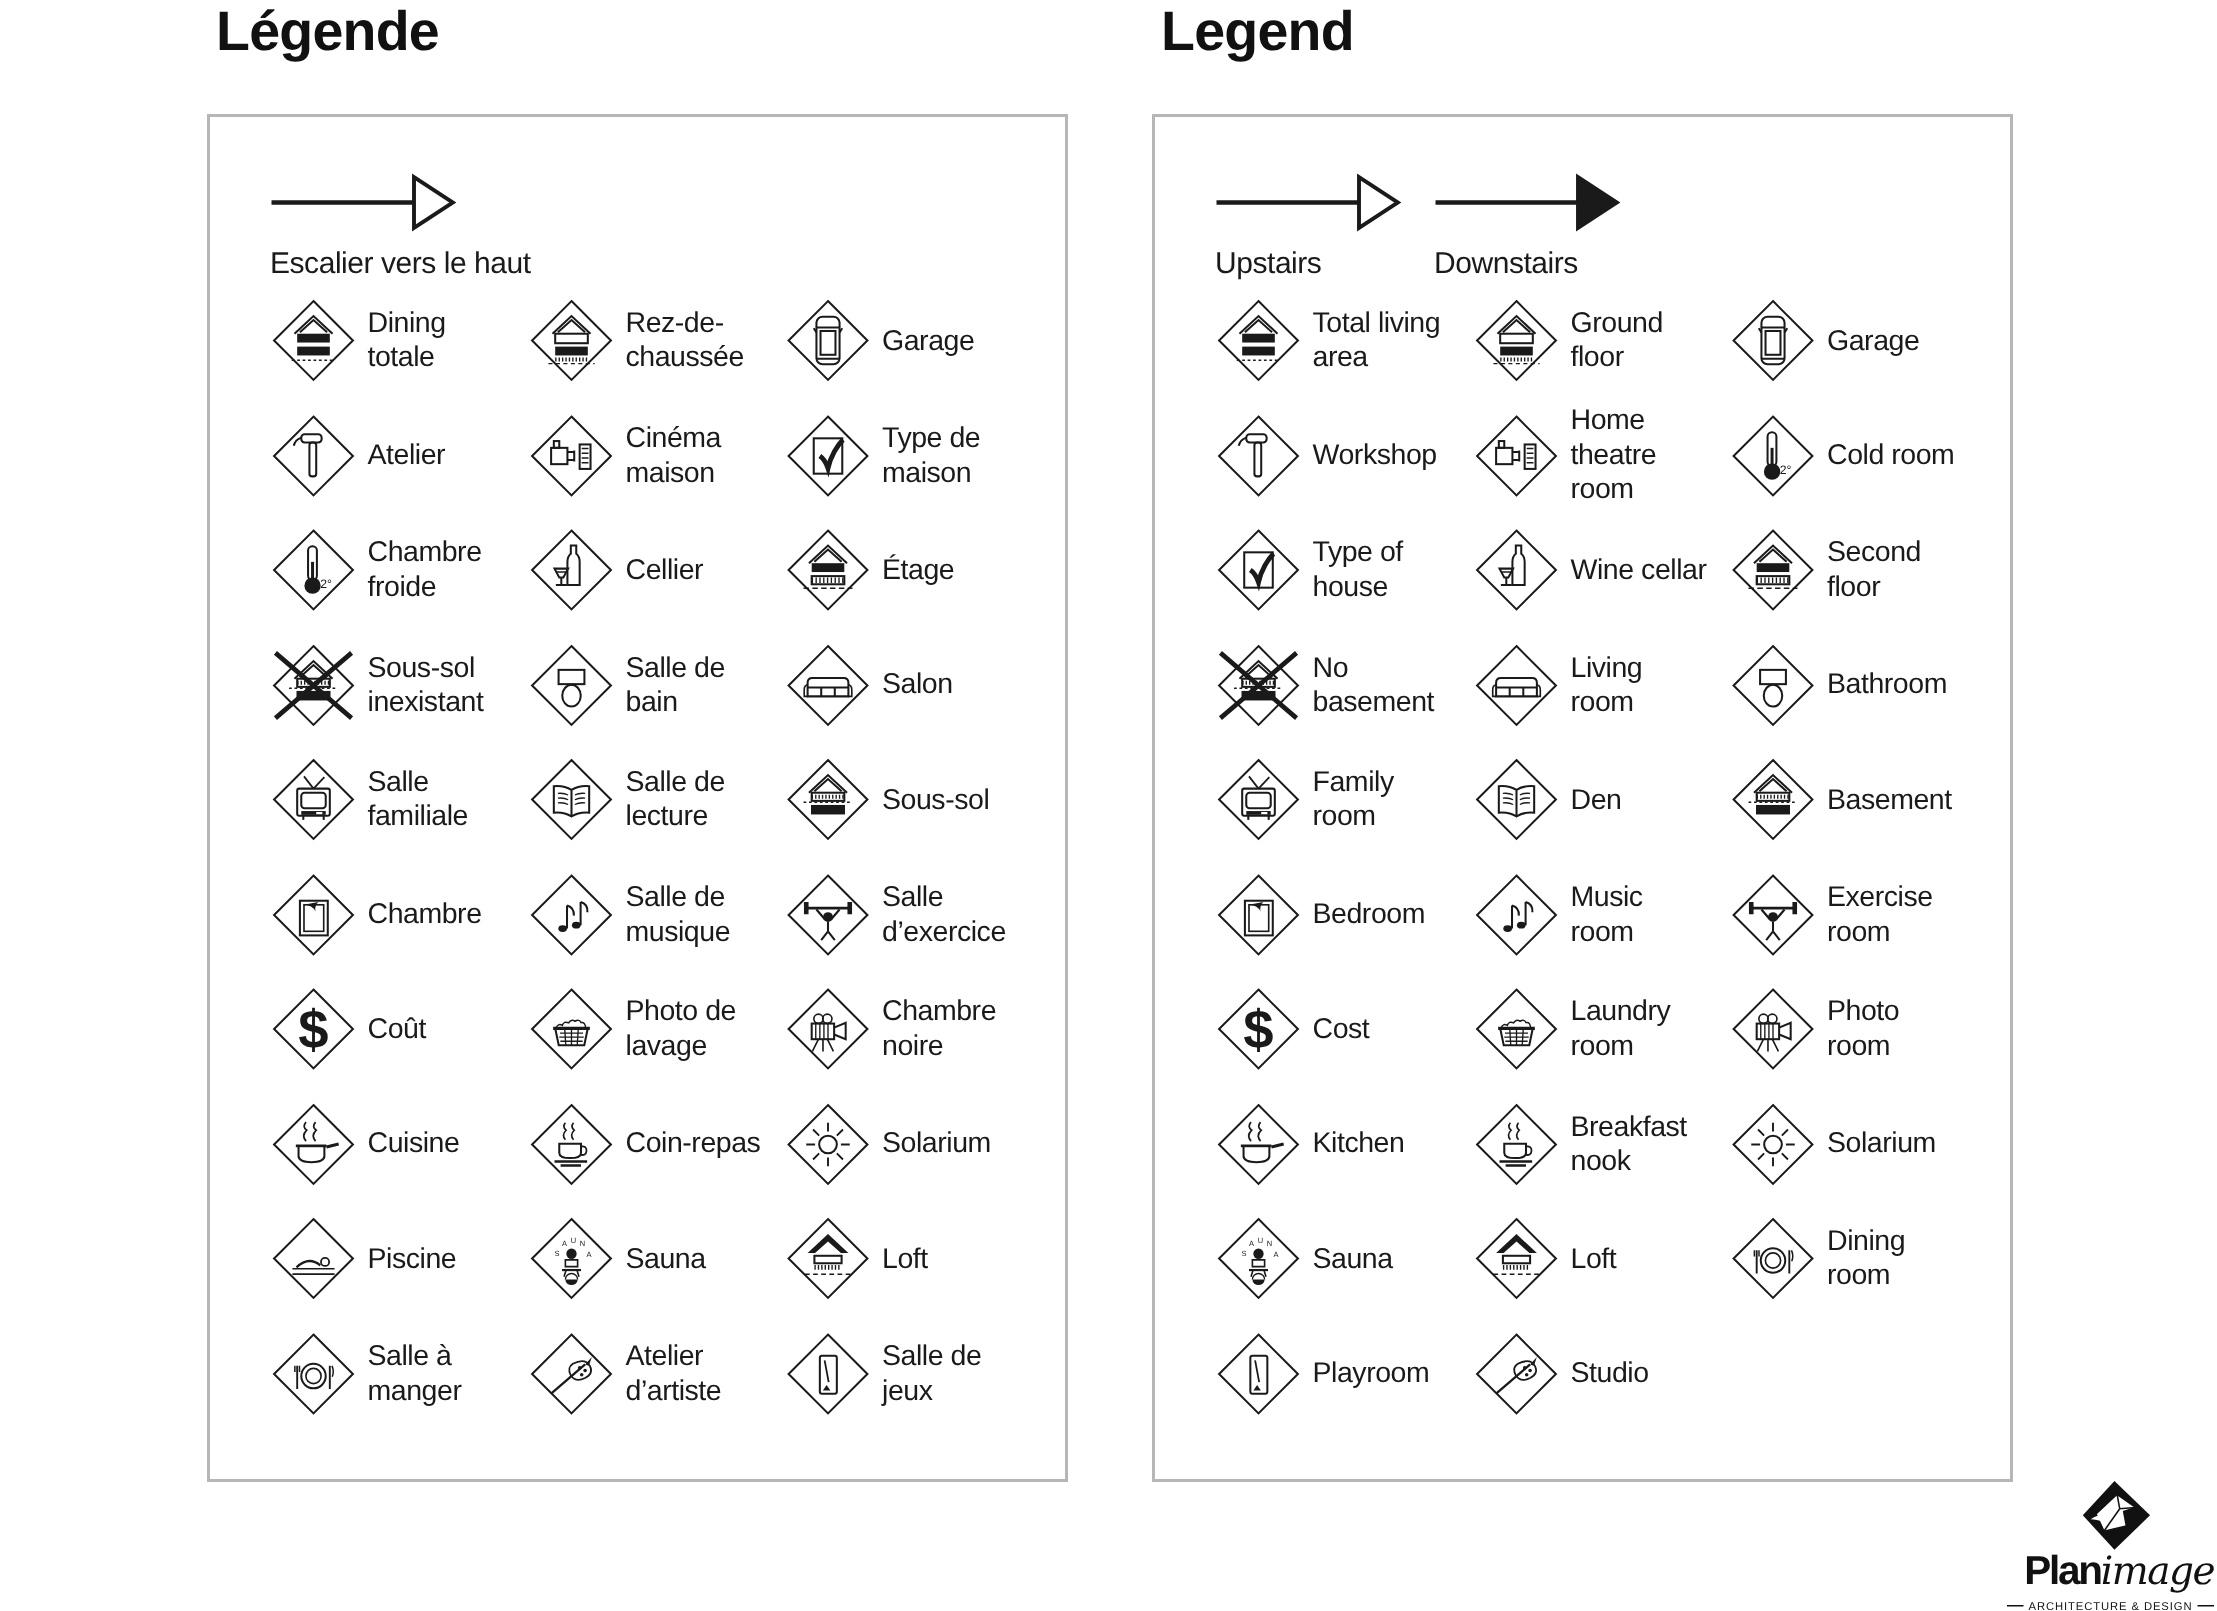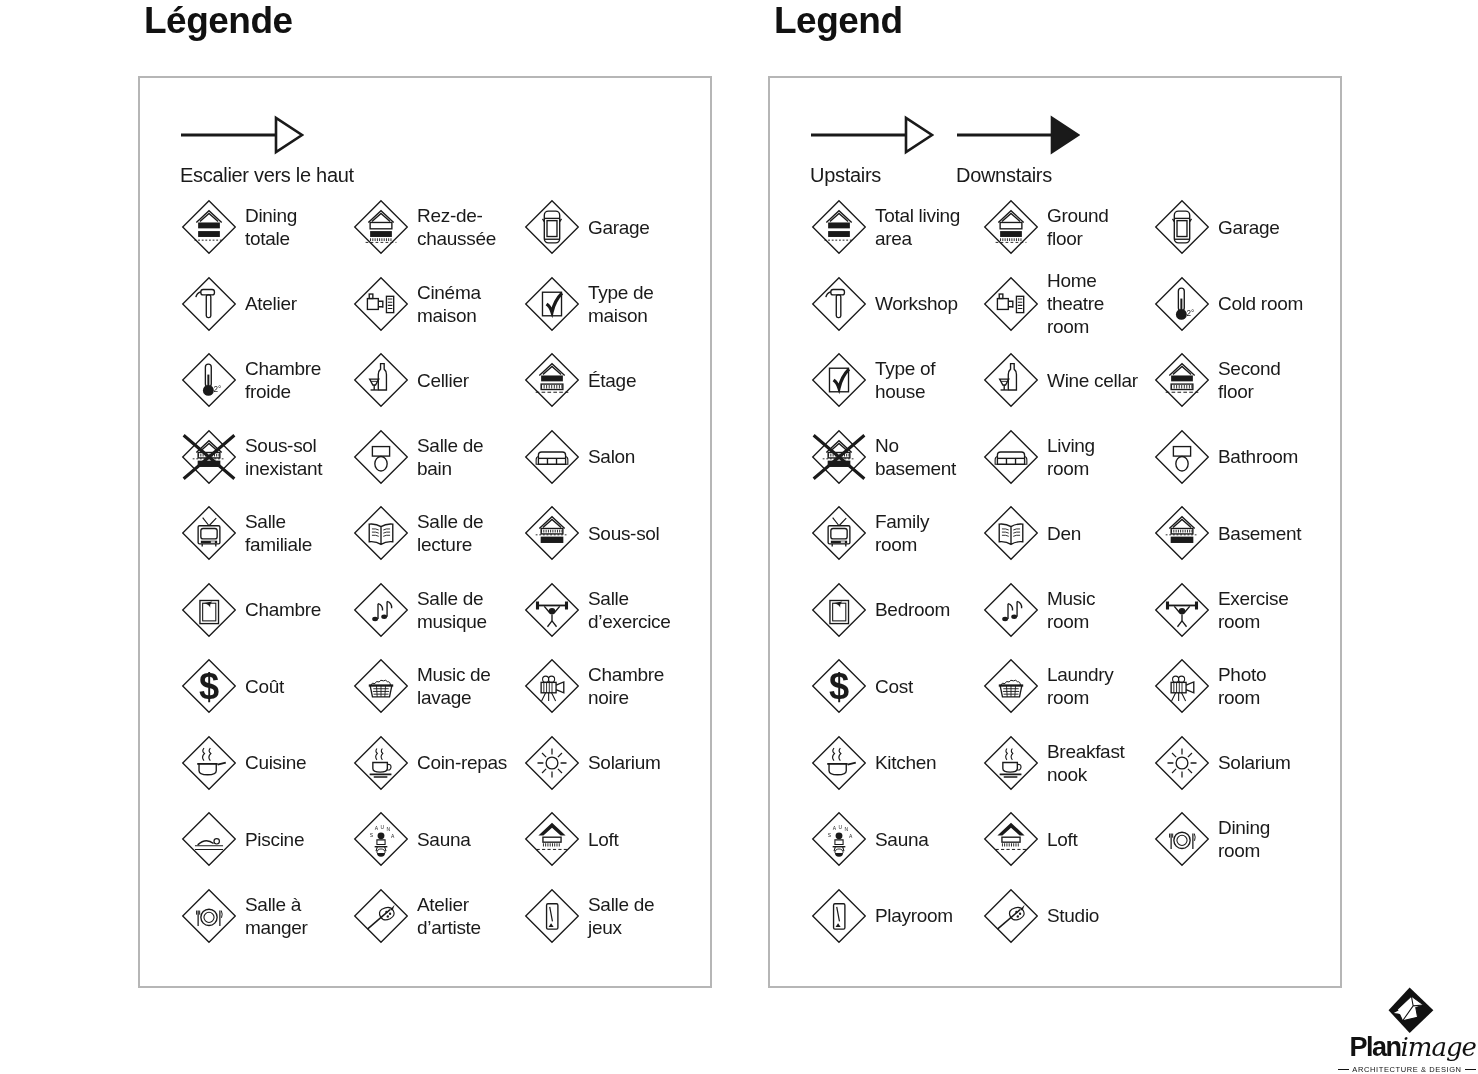--- a/index.html
+++ b/index.html
@@ -496,21 +496,21 @@
               </svg>
             </span>
             <span class="label">Coût</span>
           </div>
           <div class="cell">
             <span class="icon">
               <svg viewBox="0 0 64 64">
                 <use href="#sym-laundry-room"></use>
               </svg>
             </span>
-            <span class="label">Music de lavage</span>
+            <span class="label">Photo de lavage</span>
           </div>
           <div class="cell">
             <span class="icon">
               <svg viewBox="0 0 64 64">
                 <use href="#sym-photo-room"></use>
               </svg>
             </span>
             <span class="label">Chambre noire</span>
           </div>
           <div class="cell">

